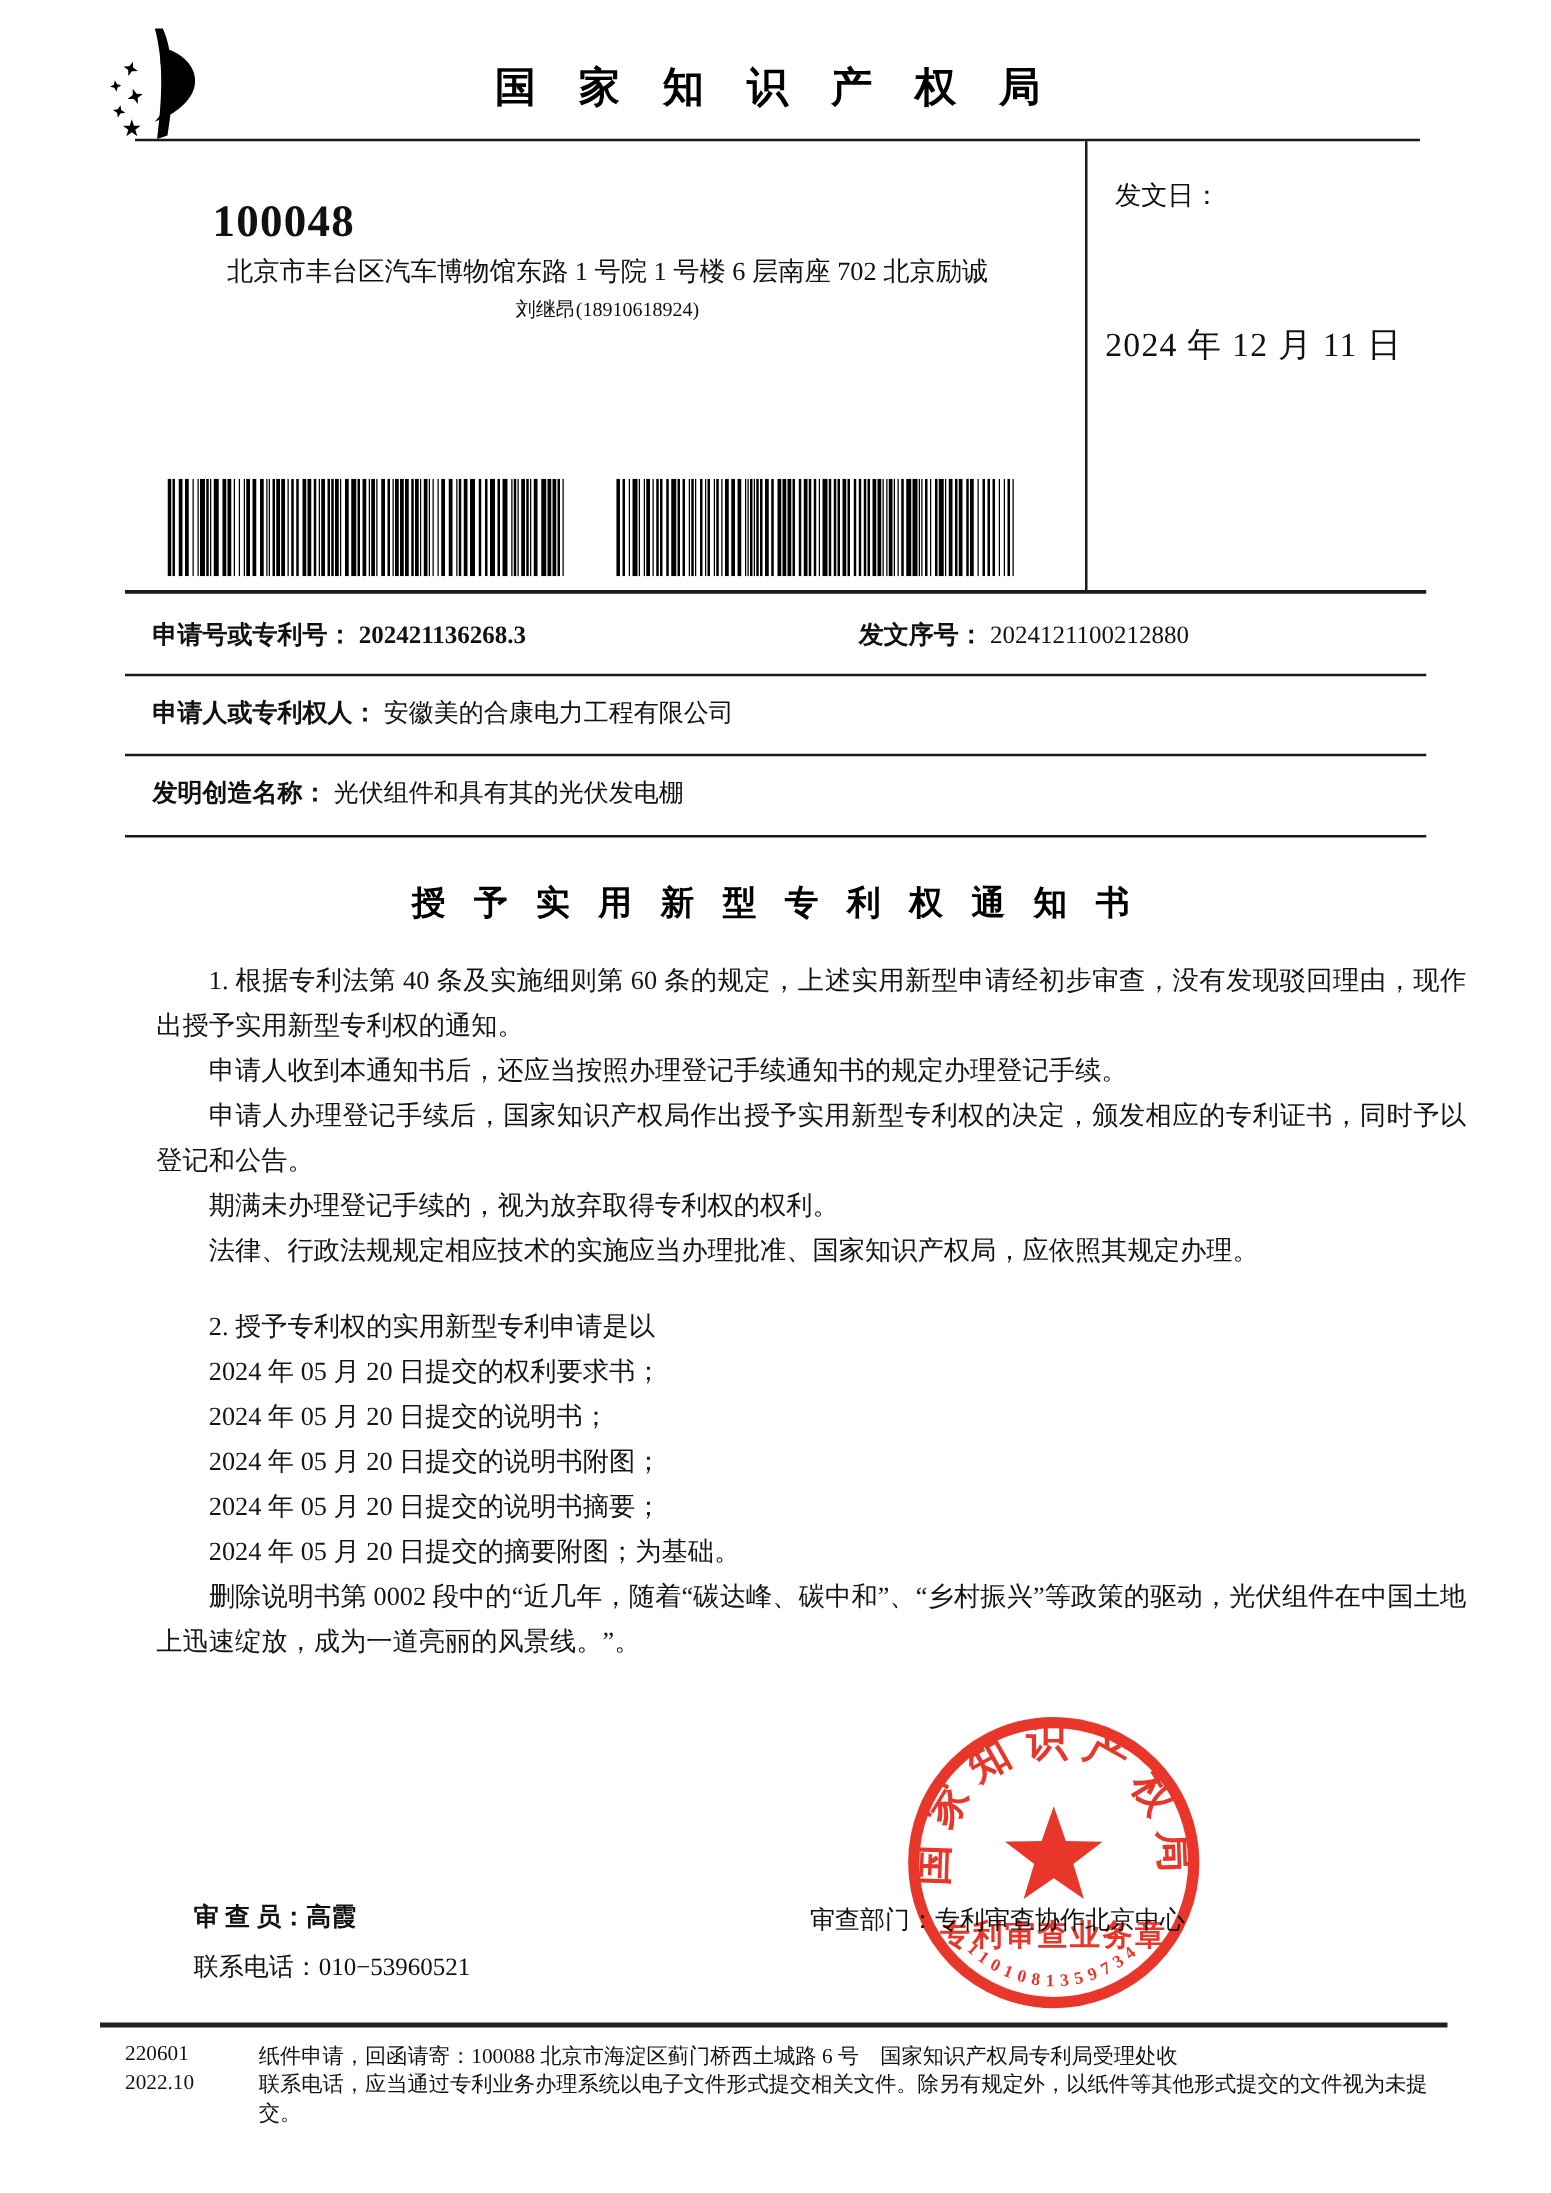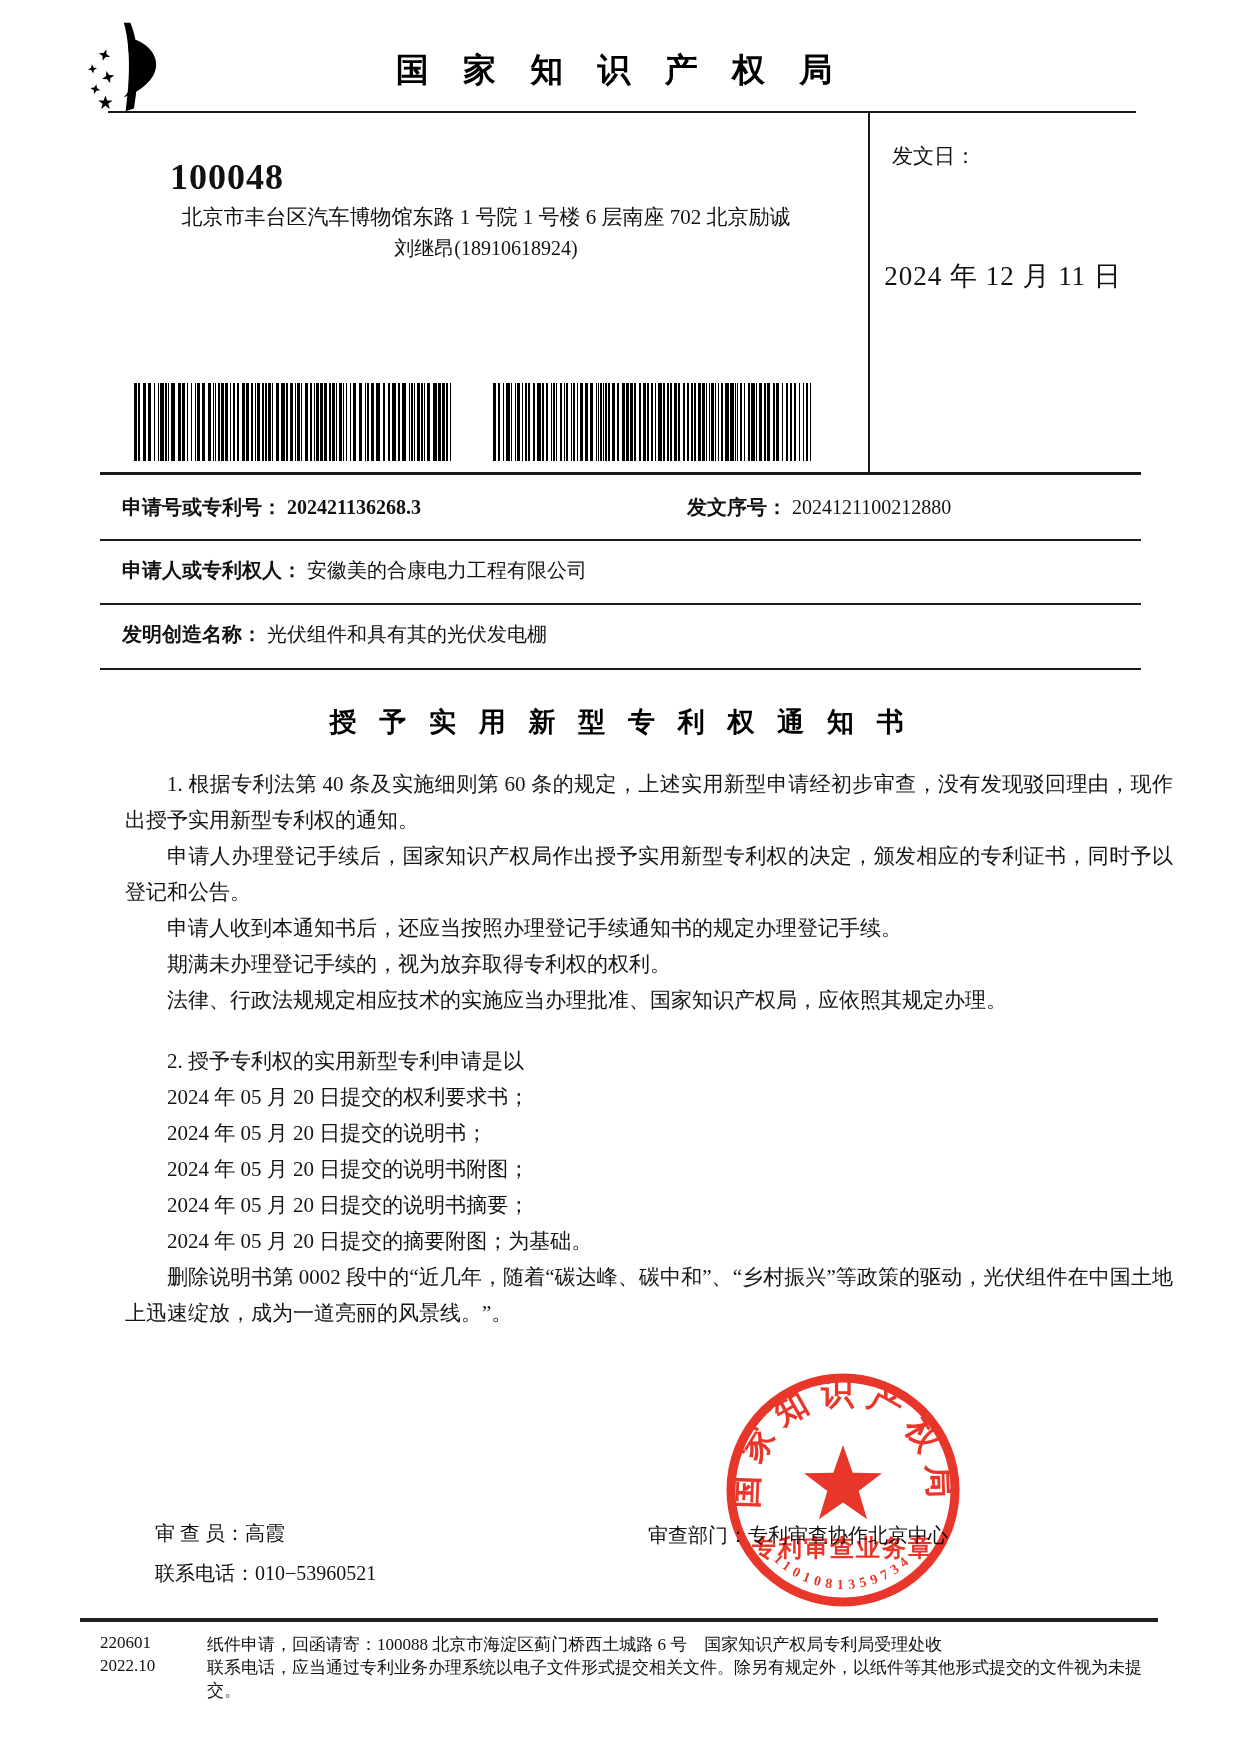--- a/index.html
+++ b/index.html
@@ -10,21 +10,21 @@
   .abs{position:absolute;}
   .hline{position:absolute;background:#1a1a1a;height:2px;}
   .vline{position:absolute;background:#1a1a1a;width:2px;}
 
   .agency-title{
     position:absolute;top:48px;left:0;width:100%;text-align:center;
     font-size:33px;font-weight:600;letter-spacing:13px;color:#000;
   }
   .postal{position:absolute;top:156px;left:170px;font-size:36px;font-weight:600;letter-spacing:1px;}
   .addr-wrap{position:absolute;left:112px;top:202px;width:748px;text-align:center;font-size:21px;line-height:31px;}
-  .recipient{font-size:20px;text-align:center;}
+  .recipient{font-size:16px;text-align:center;}
   .date-label{position:absolute;left:892px;top:142px;font-size:21px;}
   .date-value{position:absolute;left:868px;top:258px;width:270px;text-align:center;font-size:27px;letter-spacing:1px;}
 
   .barcode{position:absolute;top:383px;height:78px;overflow:hidden;}
   .barcode i{position:absolute;top:0;bottom:0;background:#000;}
 
   .field-row{position:absolute;left:122px;font-size:20px;white-space:nowrap;}
   .field-label{font-family:"Liberation Sans","DejaVu Sans",sans-serif;font-weight:700;}
   .field-value{font-family:"Liberation Serif","DejaVu Serif",serif;}
   .num-bold{font-weight:700;}
@@ -260,22 +260,22 @@
 
   <div class="field-row" style="top:621px;">
     <span class="field-label">发明创造名称：</span>
     <span class="field-value">光伏组件和具有其的光伏发电棚</span>
   </div>
   <div class="hline" style="left:100px;top:668px;width:1041px;"></div>
 
   <div class="notice-title">授 予 实 用 新 型 专 利 权 通 知 书</div>
   <div class="bodytext" id="notice-body">
       <p class="bodyp">1.  根据专利法第 40 条及实施细则第 60 条的规定，上述实用新型申请经初步审查，没有发现驳回理由，现作出授予实用新型专利权的通知。</p>
+      <p class="bodyp">申请人收到本通知书后，还应当按照办理登记手续通知书的规定办理登记手续。</p>
       <p class="bodyp">申请人办理登记手续后，国家知识产权局作出授予实用新型专利权的决定，颁发相应的专利证书，同时予以登记和公告。</p>
-      <p class="bodyp">申请人收到本通知书后，还应当按照办理登记手续通知书的规定办理登记手续。</p>
       <p class="bodyp">期满未办理登记手续的，视为放弃取得专利权的权利。</p>
       <p class="bodyp">法律、行政法规规定相应技术的实施应当办理批准、国家知识产权局，应依照其规定办理。</p>
       <p class="bodyp gap">2.  授予专利权的实用新型专利申请是以</p>
       <p class="bodyp">2024 年 05 月 20 日提交的权利要求书；</p>
       <p class="bodyp">2024 年 05 月 20 日提交的说明书；</p>
       <p class="bodyp">2024 年 05 月 20 日提交的说明书附图；</p>
       <p class="bodyp">2024 年 05 月 20 日提交的说明书摘要；</p>
       <p class="bodyp">2024 年 05 月 20 日提交的摘要附图；为基础。</p>
       <p class="bodyp">删除说明书第 0002 段中的“近几年，随着“碳达峰、碳中和”、“乡村振兴”等政策的驱动，光伏组件在中国土地上迅速绽放，成为一道亮丽的风景线。”。</p>
     </div>
@@ -287,21 +287,21 @@
       <textPath href="#sealTopArc" startOffset="50%" text-anchor="middle">国家知识产权局</textPath>
     </text>
     <polygon class="seal-fill" points="0,-45 9.7,-17.3 39,-16.7 15.7,1.1 24.1,29.2 0,12.5 -24.1,29.2 -15.7,1.1 -39,-16.7 -9.7,-17.3" fill="#e8372a"></polygon>
     <text class="seal-fill seal-text" y="66" text-anchor="middle" font-size="24" letter-spacing="2" fill="#e8372a">专利审查业务章</text>
     <path id="sealBotArc" d="M -83.9 52.5 A 99 99 0 0 0 83.9 52.5" fill="none"></path>
     <text class="seal-fill" font-size="14" font-weight="700" letter-spacing="5" fill="#e8372a">
       <textPath href="#sealBotArc" startOffset="50%" text-anchor="middle">1101081359734</textPath>
     </text>
   </svg>
 
-  <div class="signoff-line" style="left:155px;top:1520px;">
+  <div class="signoff-line" style="left:155px;top:1520px;font-weight:bold;">
     <span>审 查 员：</span><span>高霞</span>
   </div>
   <div class="signoff-line" style="left:155px;top:1560px;">
     <span>联系电话：</span><span>010−53960521</span>
   </div>
   <div class="signoff-line" style="left:648px;top:1522px;">
     <span>审查部门：</span><span>专利审查协作北京中心</span>
   </div>
 
   <div class="footer-rule"></div>

